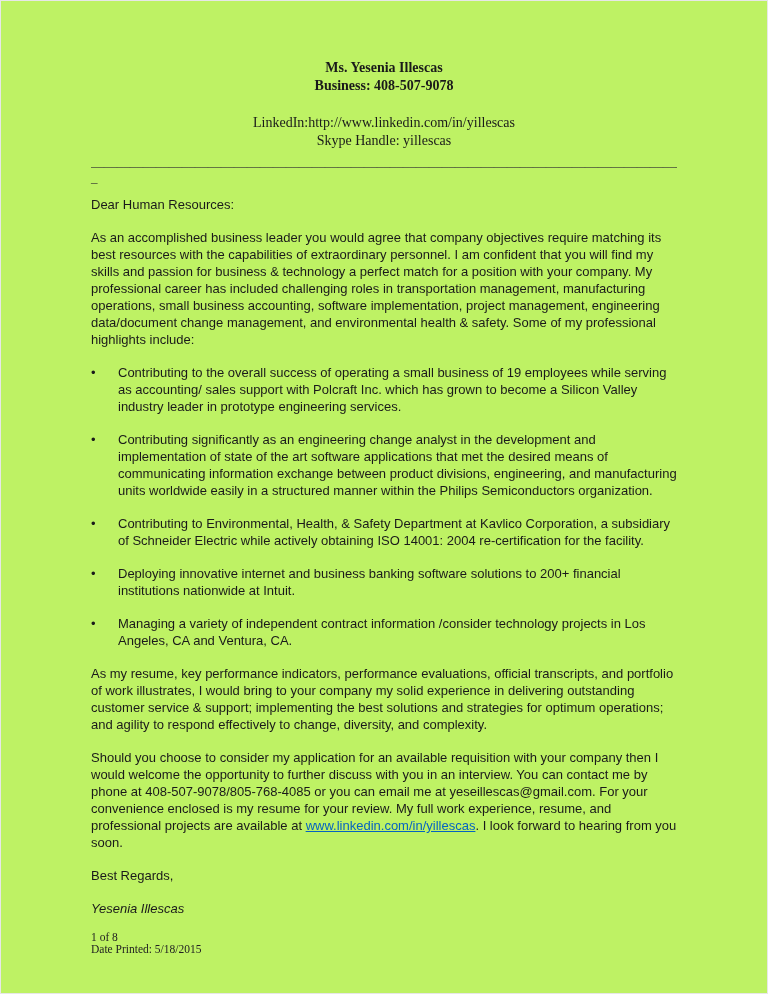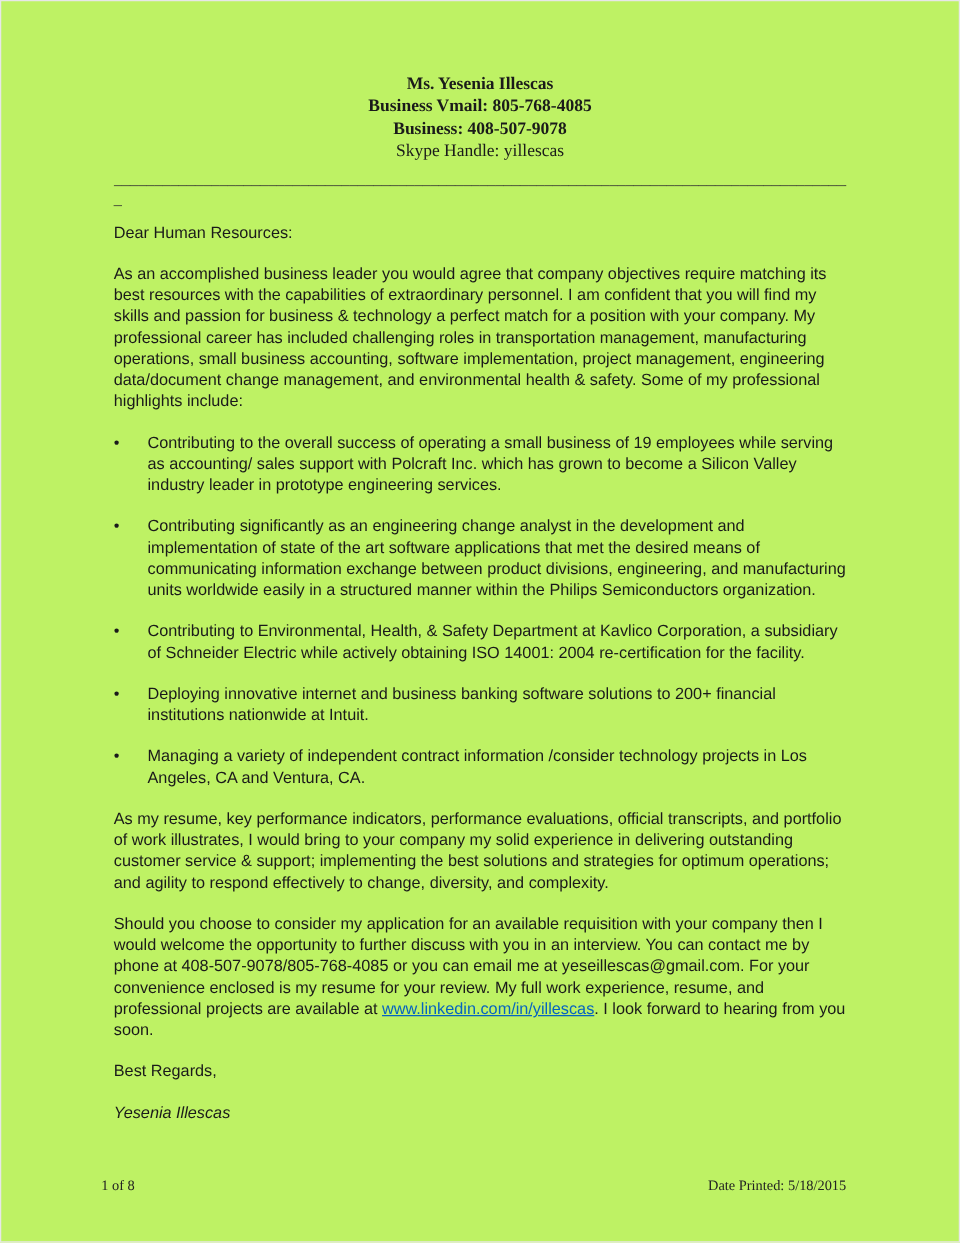--- a/index.html
+++ b/index.html
@@ -84,39 +84,40 @@
     text-decoration: underline;
     cursor: pointer;
   }
   .signature {
     margin-top: 52px;
     font-style: italic;
   }
   
   .doc-footer {
     position: absolute;
-    left: 80px;
+    left: 90px;
     right: 90px;
     bottom: 38px;
     display: flex;
     justify-content: space-between;
     font-family: "Liberation Serif", "DejaVu Serif", serif;
     font-size: 11.5px;
     color: #222222;
+    flex-direction: column;
   }
 </style>
 </head>
 <body>
 
 <div class="page">
 
   <header class="doc-header">
     <div class="hdr-bold">Ms. Yesenia Illescas</div>
-    <div class="hdr-bold">Business Vmail: 805-768-4085</div>
     <div class="hdr-bold">Business: 408-507-9078</div>
+    <div class="hdr-plain hdr-linkedin">LinkedIn:http://www.linkedin.com/in/yillescas</div>
     <div class="hdr-plain">Skype Handle: yillescas</div>
   </header>
 
   <div class="divider">
     <div class="divider-line1">______________________________________________________________________________________________________________</div>
     <div class="divider-line2">_</div>
   </div>
 
   <main class="doc-body">
     <p class="salutation">Dear Human Resources:</p>

